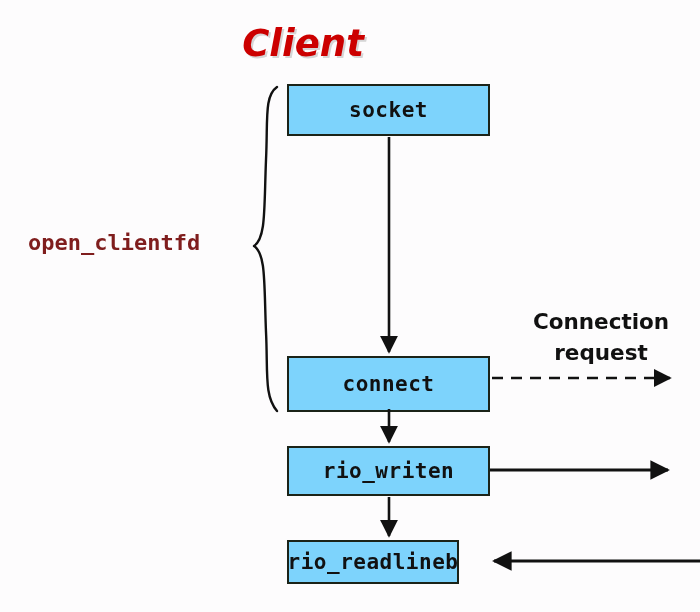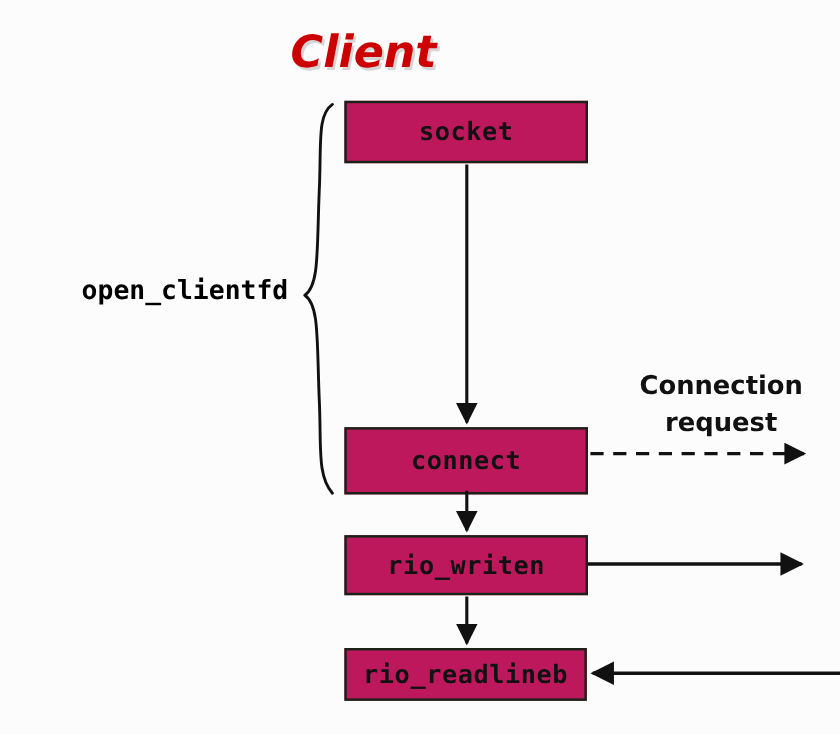--- a/index.html
+++ b/index.html
@@ -31,40 +31,39 @@
     font-weight: bold;
     font-style: italic;
     color: #cc0000;
     letter-spacing: 0px;
     text-shadow: 2px 2px 0 rgba(140,140,140,0.35);
     white-space: nowrap;
   }
   .proc-box {
     position: absolute;
     box-sizing: border-box;
-    background: #be185d;
+    background: #7dd3fc;
     border: 2px solid #1b2318;
     display: flex;
     align-items: center;
     justify-content: center;
     font-family: "DejaVu Sans Mono", monospace;
     font-size: 21px;
     font-weight: bold;
     color: #111111;
     letter-spacing: 0.5px;
     white-space: nowrap;
   }
   .brace-label {
     position: absolute;
     font-family: "DejaVu Sans Mono", monospace;
     font-size: 22px;
     font-weight: bold;
-    color: #000000;
+    color: #7f1d1d;
     white-space: nowrap;
-    margin-left: 40px;
   }
   .side-label {
     position: absolute;
     text-align: center;
     font-family: "DejaVu Sans", sans-serif;
     font-size: 21.5px;
     font-weight: bold;
     color: #111111;
     line-height: 1.45;
     white-space: nowrap;
@@ -90,21 +89,21 @@
     <div>Connection</div>
     <div>request</div>
   </div>
 
   <div class="proc-box" style="left:287px; top:84px; width:203px; height:52px;">socket</div>
 
   <div class="proc-box" style="left:287px; top:356px; width:203px; height:56px;">connect</div>
 
   <div class="proc-box" style="left:287px; top:446px; width:203px; height:50px;">rio_writen</div>
 
-  <div class="proc-box" style="left:287px; top:540px; width:202px; height:44px;">rio_readlineb</div>
+  <div class="proc-box" style="left:287px; top:540px; width:172px; height:44px;">rio_readlineb</div>
 
   <svg class="overlay" viewBox="0 0 700 612">
     <defs>
       <marker id="arrowSolid" viewBox="0 0 10 10" refX="9" refY="5" markerWidth="7" markerHeight="7" orient="auto-start-reverse">
         <path d="M 0 0 L 10 5 L 0 10 z" fill="#111111"></path>
       </marker>
       <marker id="arrowDash" viewBox="0 0 10 10" refX="9" refY="5" markerWidth="7" markerHeight="7" orient="auto-start-reverse">
         <path d="M 0 0 L 10 5 L 0 10 z" fill="#111111"></path>
       </marker>
     </defs>

